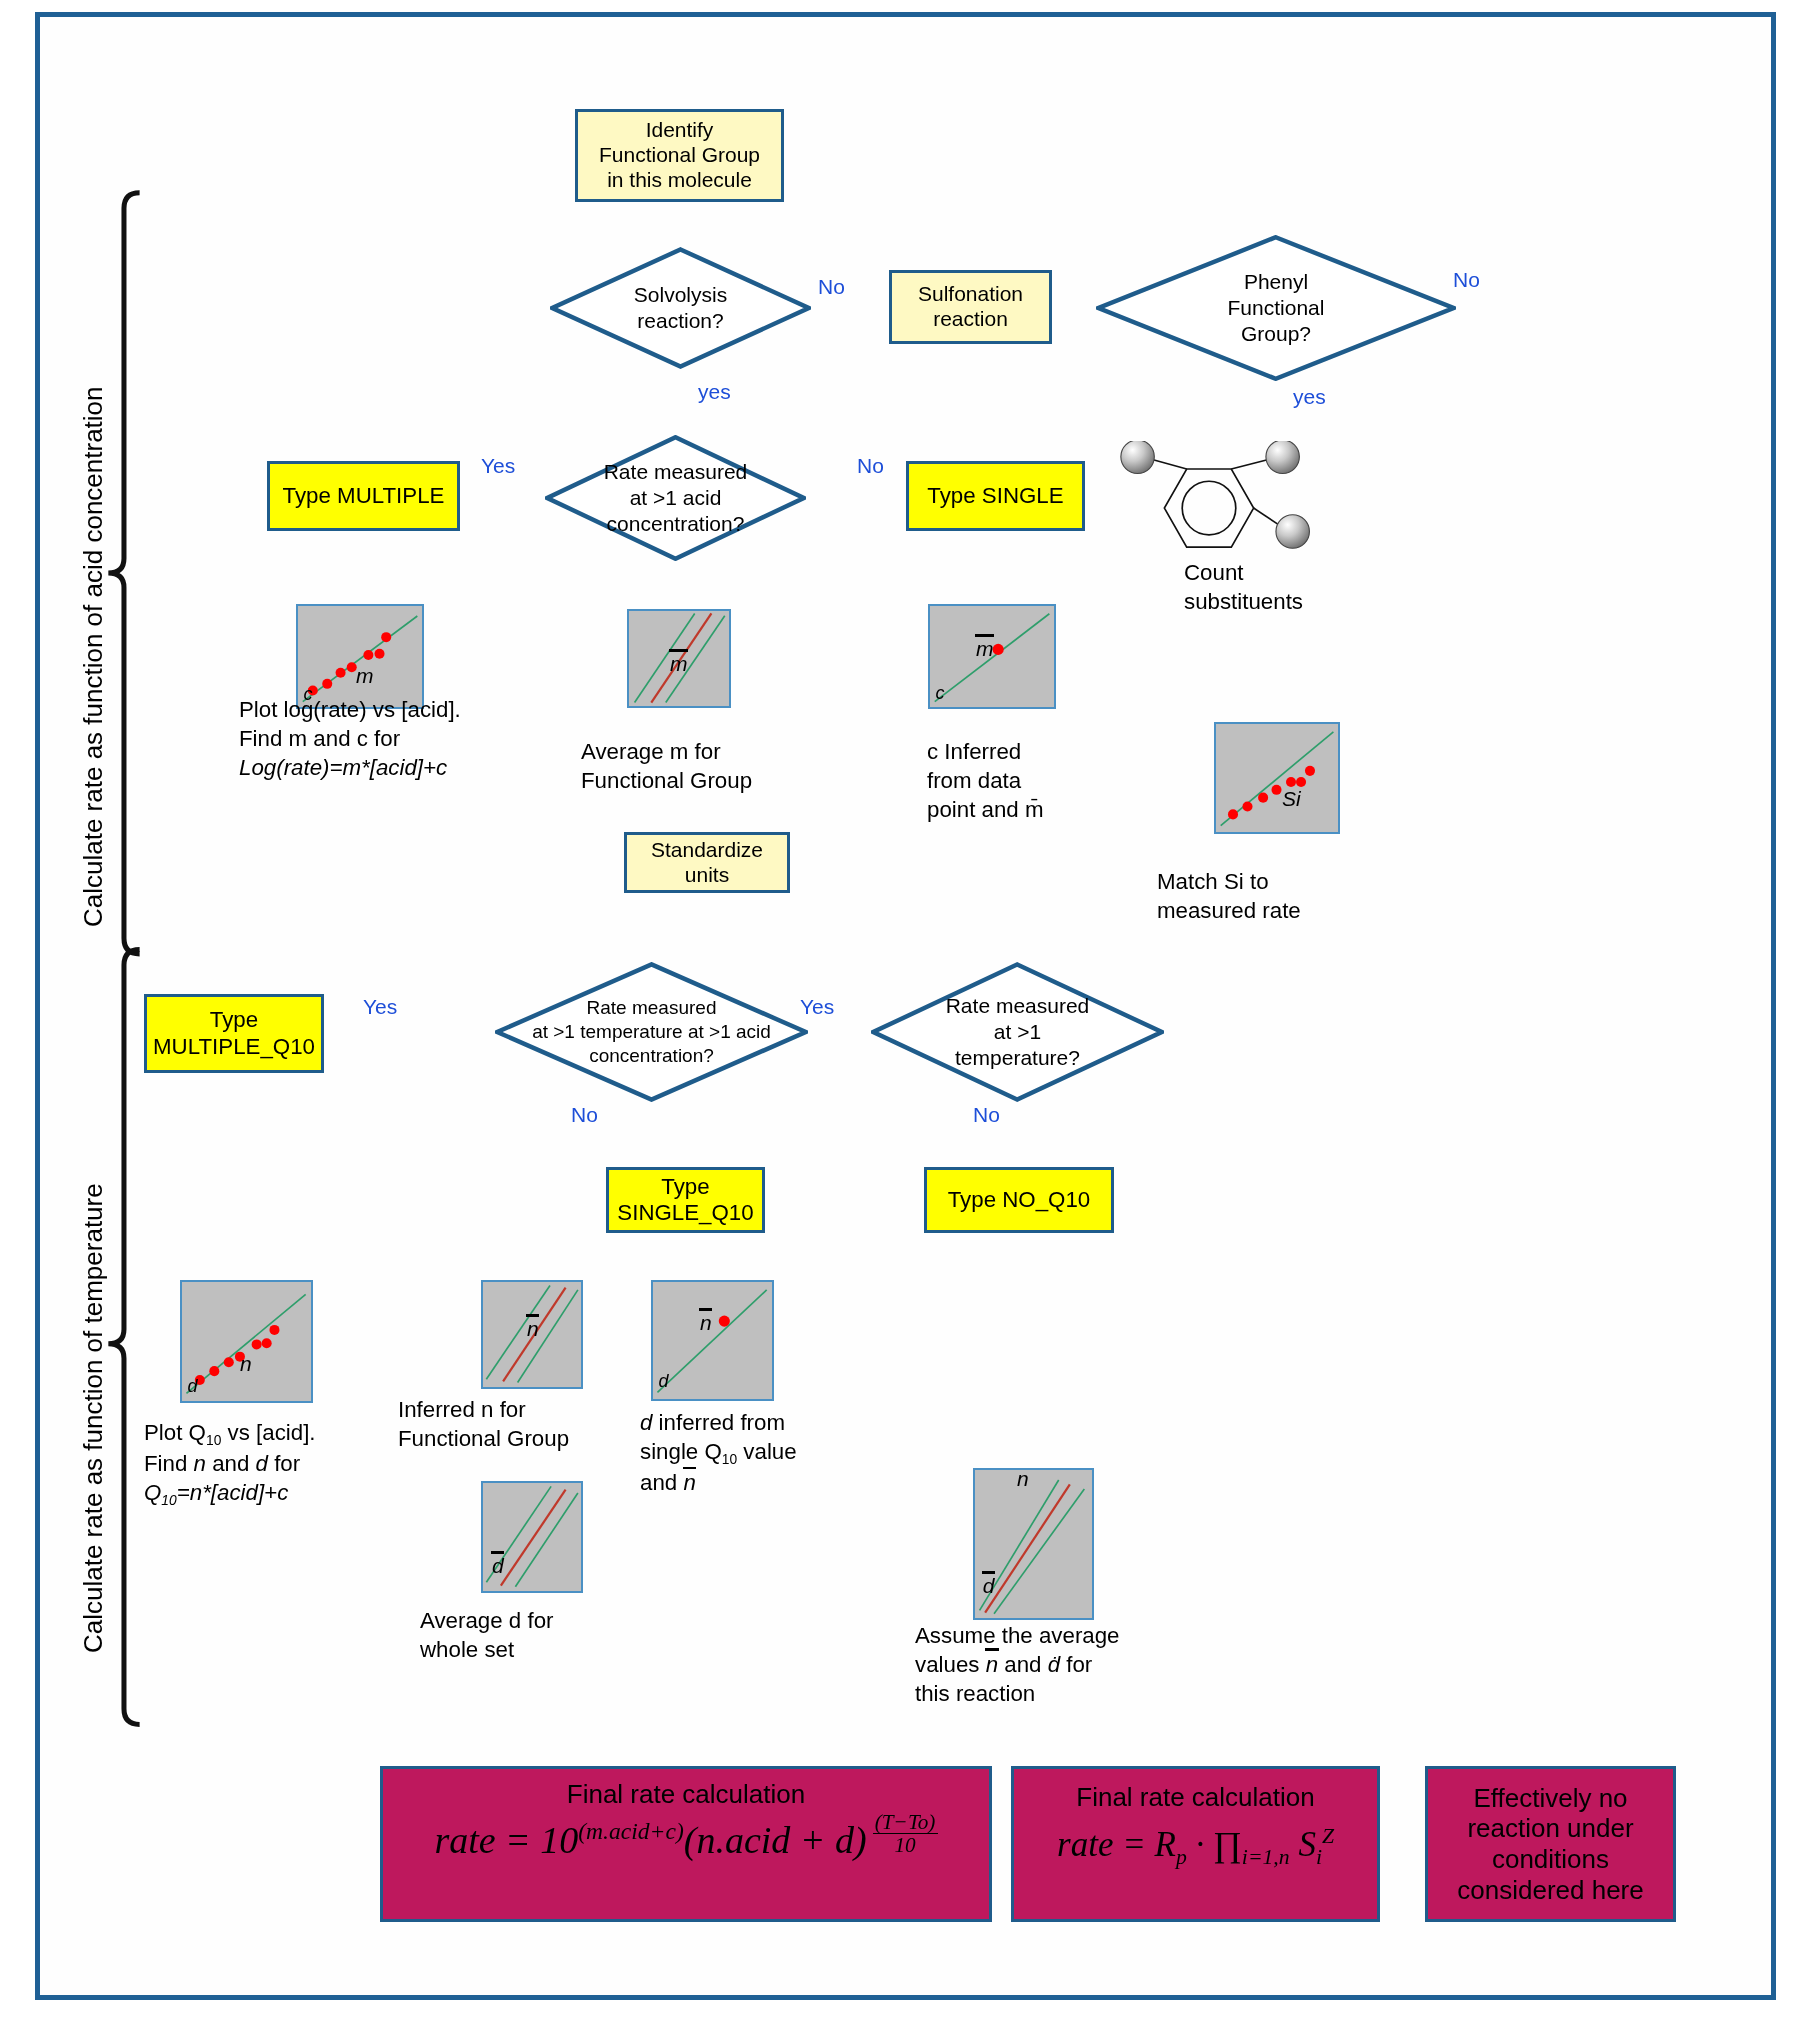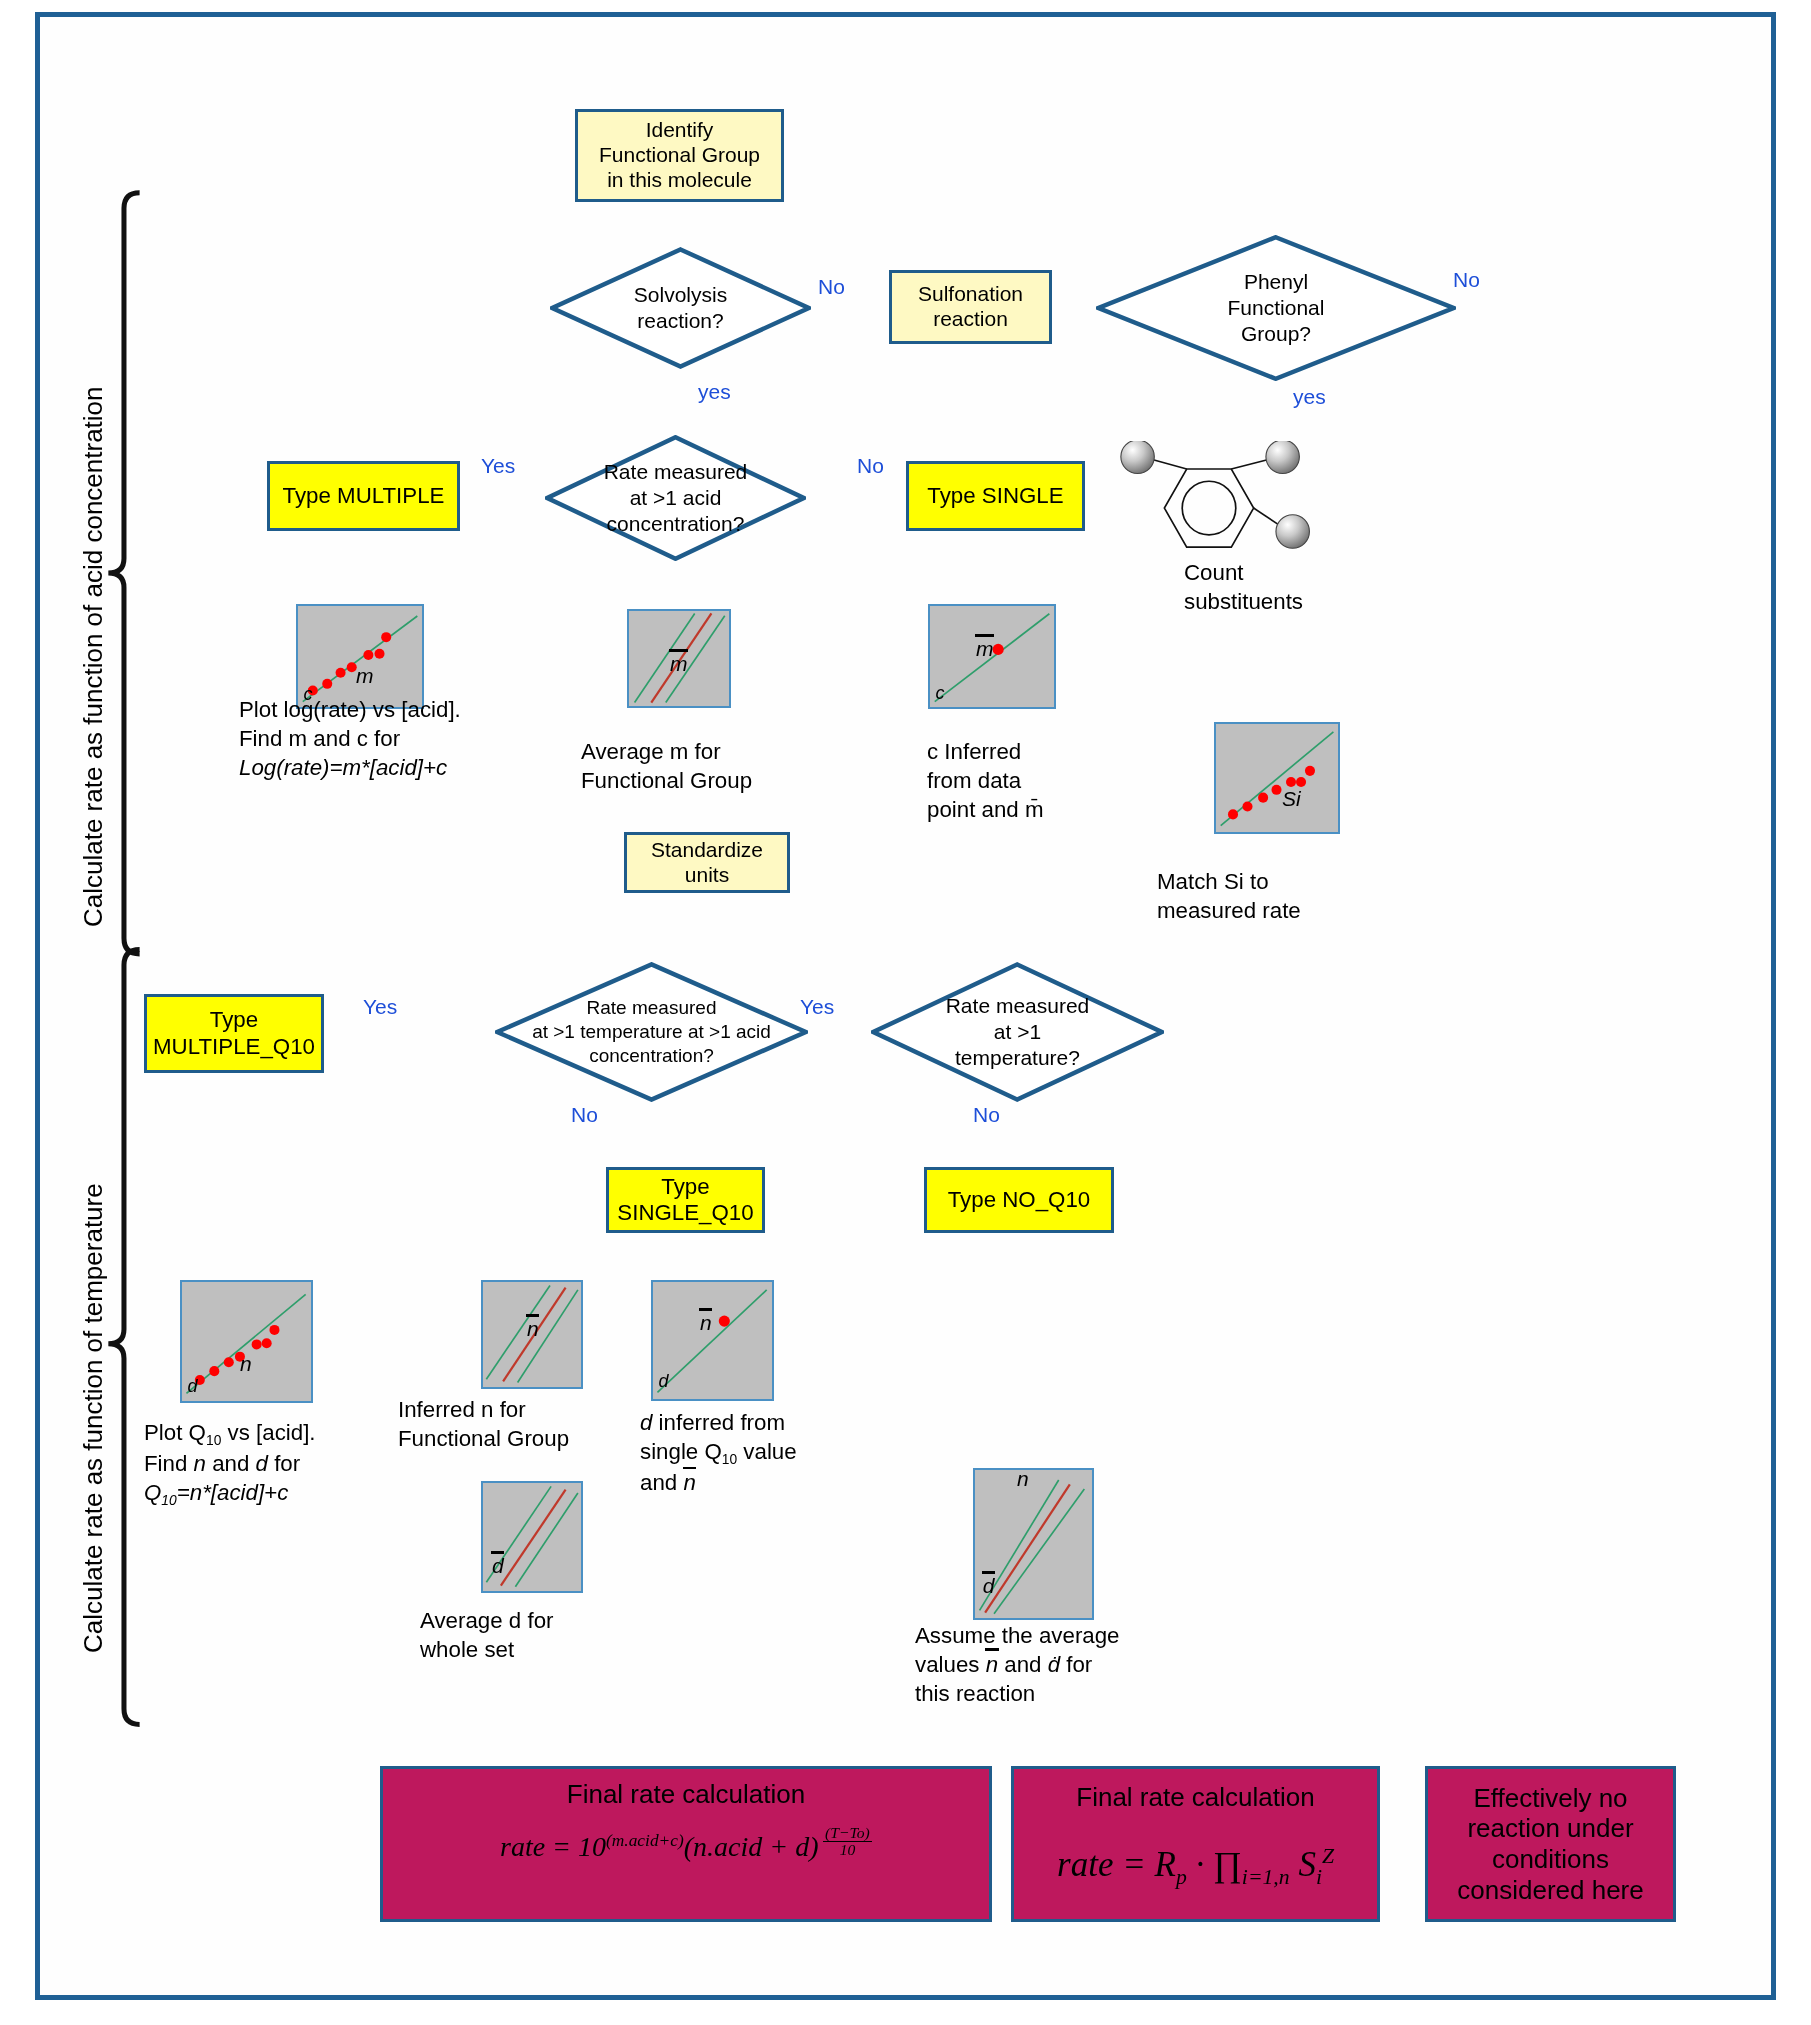--- a/index.html
+++ b/index.html
@@ -401,32 +401,32 @@
   </div>
 
   <div class="cap" style="left:915px;top:1622px;width:262px;">
     <div>Assume the average</div>
     <div>values <span class="ov" style="font-style:italic">n</span> and <i>ḋ</i> for</div>
     <div>this reaction</div>
   </div>
 
   <div class="node final" style="left:380px;top:1766px;width:612px;height:156px;flex-direction:column;justify-content:flex-start;padding-top:10px;">
     <div class="fin-title">Final rate calculation</div>
-    <div class="mathline" style="font-size:28px;margin-top:15px;">
+    <div class="mathline" style="font-size:38px;margin-top:1px;">
       rate = 10<sup>(<i>m.acid</i>+<i>c</i>)</sup>(<i>n.acid</i> + <i>d</i>)<sup>
       <span style="display:inline-block;vertical-align:middle;text-align:center;font-size:0.9em;line-height:1.05;">
         <span style="display:block;border-bottom:1.7px solid #000;padding:0 2.2px;">(<i>T</i>−<i>To</i>)</span>
         <span style="display:block;">10</span>
       </span></sup>
     </div>
   </div>
 
   <div class="node final" style="left:1011px;top:1766px;width:369px;height:156px;flex-direction:column;justify-content:flex-start;padding-top:13.4px;">
     <div class="fin-title">Final rate calculation</div>
-    <div class="mathline" style="font-size:35px;margin-top:31px;">
+    <div class="mathline" style="font-size:35px;margin-top:11px;">
       rate = <i>R<sub>p</sub></i> · ∏<sub><i>i</i>=1,<i>n</i></sub> <i>S</i><sub><i>i</i></sub><sup><i>Z</i></sup>
     </div>
   </div>
 
   <div class="node final" style="left:1425px;top:1766px;width:251px;height:156px;font-size:26px;">
     <span style="white-space:pre-line">Effectively no
 reaction under
 conditions
 considered here</span>
   </div>

